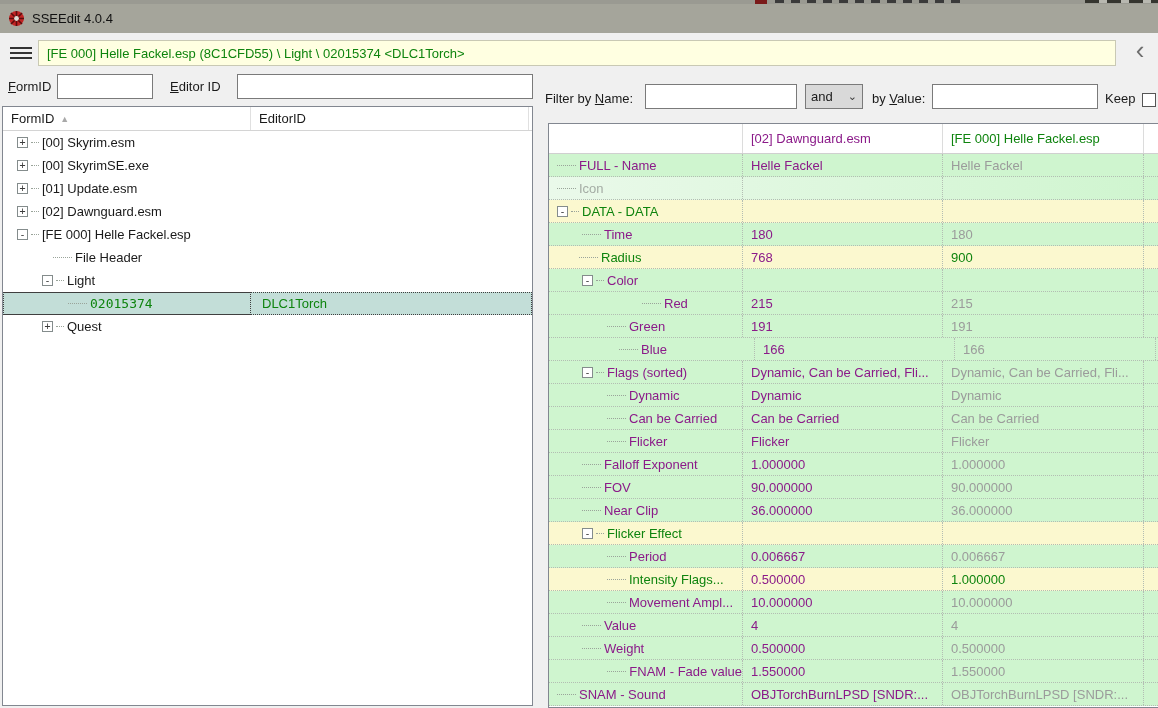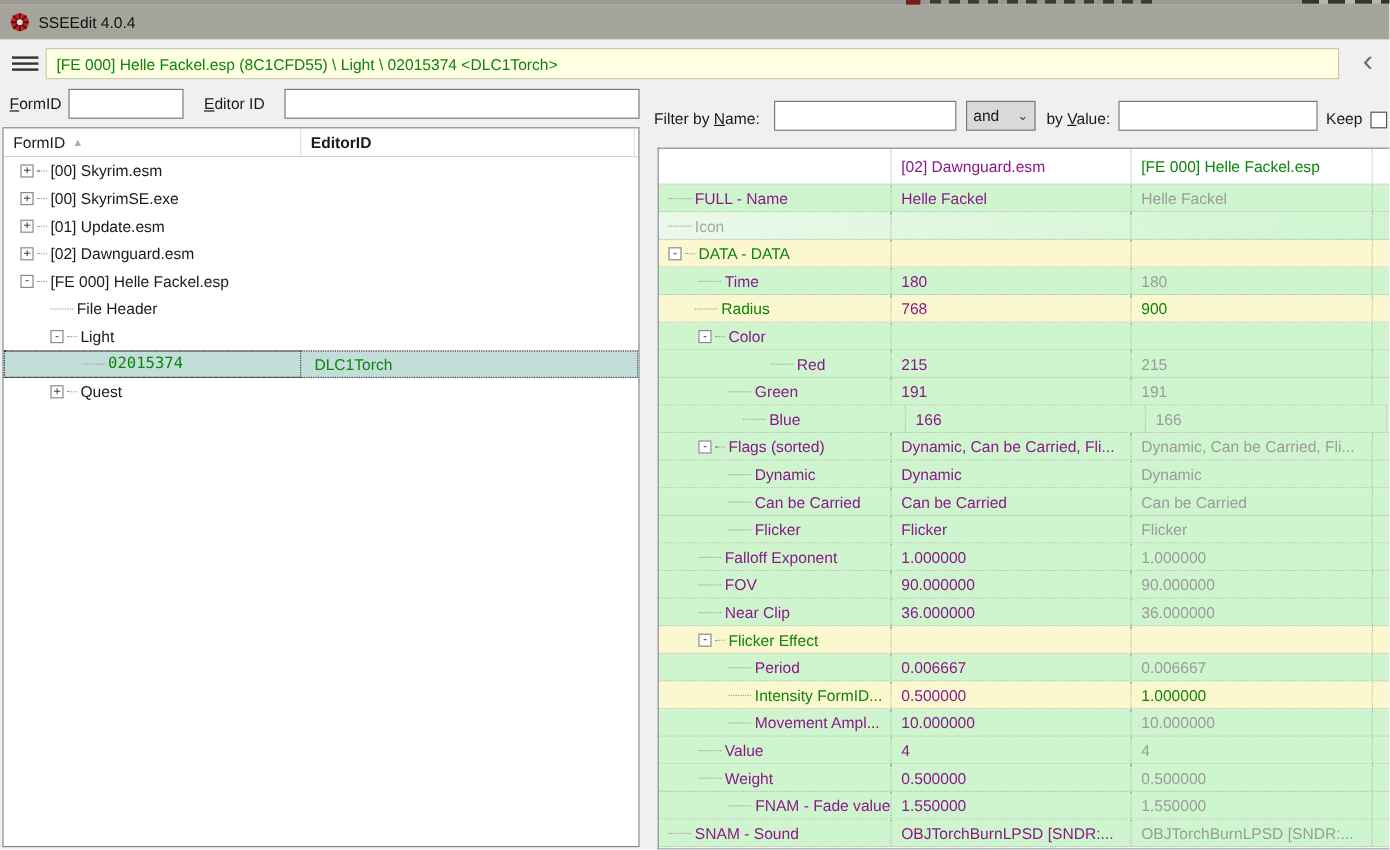--- a/index.html
+++ b/index.html
@@ -27,21 +27,21 @@
   .breadcrumb{position:absolute;left:38px;top:7px;width:1078px;height:26px;background:var(--breadcrumb_bg);border:1px solid #c9c9b4;display:flex;align-items:center;padding-left:8px;color:var(--green_text);white-space:nowrap;overflow:hidden;}
   .back-chev{position:absolute;left:1128px;top:5px;width:24px;height:26px;color:#6e6e6e;font-size:26px;line-height:24px;text-align:center;cursor:pointer;}
 
   
   .left-panel{position:absolute;left:0;top:70px;width:537px;height:638px;background:var(--toolbar_bg);padding-left:23px;}
   .lp-label{position:absolute;top:9px;}
   .lp-input{position:absolute;top:4px;height:25px;border:1px solid #7a7a7a;background:#fff;font:13px "Liberation Sans",sans-serif;padding:0 4px;}
   .tree-box{position:absolute;left:2px;top:36px;width:531px;height:600px;background:#fff;border:1px solid #828790;overflow:hidden;}
   .tree-header{display:flex;height:24px;border-bottom:1px solid #d4d4d4;align-items:center;}
   .th-formid{width:248px;padding-left:8px;border-right:1px solid #e0e0e0;height:100%;display:flex;align-items:center;gap:6px;}
-  .th-editorid{width:278px;padding-left:8px;border-right:1px solid #e0e0e0;height:100%;display:flex;align-items:center;font-weight:bold;}
+  .th-editorid{width:278px;padding-left:8px;border-right:1px solid #e0e0e0;height:100%;display:flex;align-items:center;}
   .sort-arrow{color:#a9a9a9;font-size:9px;}
   .lrow{display:flex;height:23px;align-items:stretch;}
   .lrow .fcell{width:248px;display:flex;align-items:center;overflow:hidden;white-space:nowrap;}
   .lrow .ecell{width:277px;display:flex;align-items:center;padding-left:11px;overflow:hidden;white-space:nowrap;}
   .lrow .slv{flex:1;}
   .lrow.selected{background:var(--selected_row_bg);outline:1px dotted #3f3f3f;outline-offset:-1px;}
   .lrow.selected .fcell{border:1px dotted #3f3f3f;}
   .mono{font-family:"DejaVu Sans Mono",monospace;color:var(--green_text);}
   .green-id{color:var(--green_text);}
 
@@ -153,21 +153,21 @@
         <div class="lrow">
           <div class="fcell" style="padding-left: 14px;">
             <span class="gbox">-</span>
             <span class="dash w8"></span>
             <span class="">[FE 000] Helle Fackel.esp</span>
           </div>
           <div class="ecell"></div>
           <div class="slv"></div>
         </div>
         <div class="lrow">
-          <div class="fcell" style="padding-left: 39px;">
+          <div class="fcell" style="padding-left: 39px; margin-left: 11px;">
             <span class="dash w19"></span>
             <span class="">File Header</span>
           </div>
           <div class="ecell"></div>
           <div class="slv"></div>
         </div>
         <div class="lrow">
           <div class="fcell" style="padding-left: 39px;">
             <span class="gbox">-</span>
             <span class="dash w8"></span>
@@ -381,21 +381,21 @@
             <span class="dash w19"></span>
             <span class="c-purple">Period</span>
           </div>
           <div class="tcell tc1 c-purple">0.006667</div>
           <div class="tcell tc2 c-gray">0.006667</div>
           <div class="tcell tc3"></div>
         </div>
         <div class="trow bg-yellow">
           <div class="tcell tc0" style="padding-left: 58px;">
             <span class="dash w19"></span>
-            <span class="c-green">Intensity FormID...</span>
+            <span class="c-green">Intensity Flags...</span>
           </div>
           <div class="tcell tc1 c-purple">0.500000</div>
           <div class="tcell tc2 c-green">1.000000</div>
           <div class="tcell tc3"></div>
         </div>
         <div class="trow bg-green">
           <div class="tcell tc0" style="padding-left: 58px;">
             <span class="dash w19"></span>
             <span class="c-purple">Movement Ampl...</span>
           </div>

